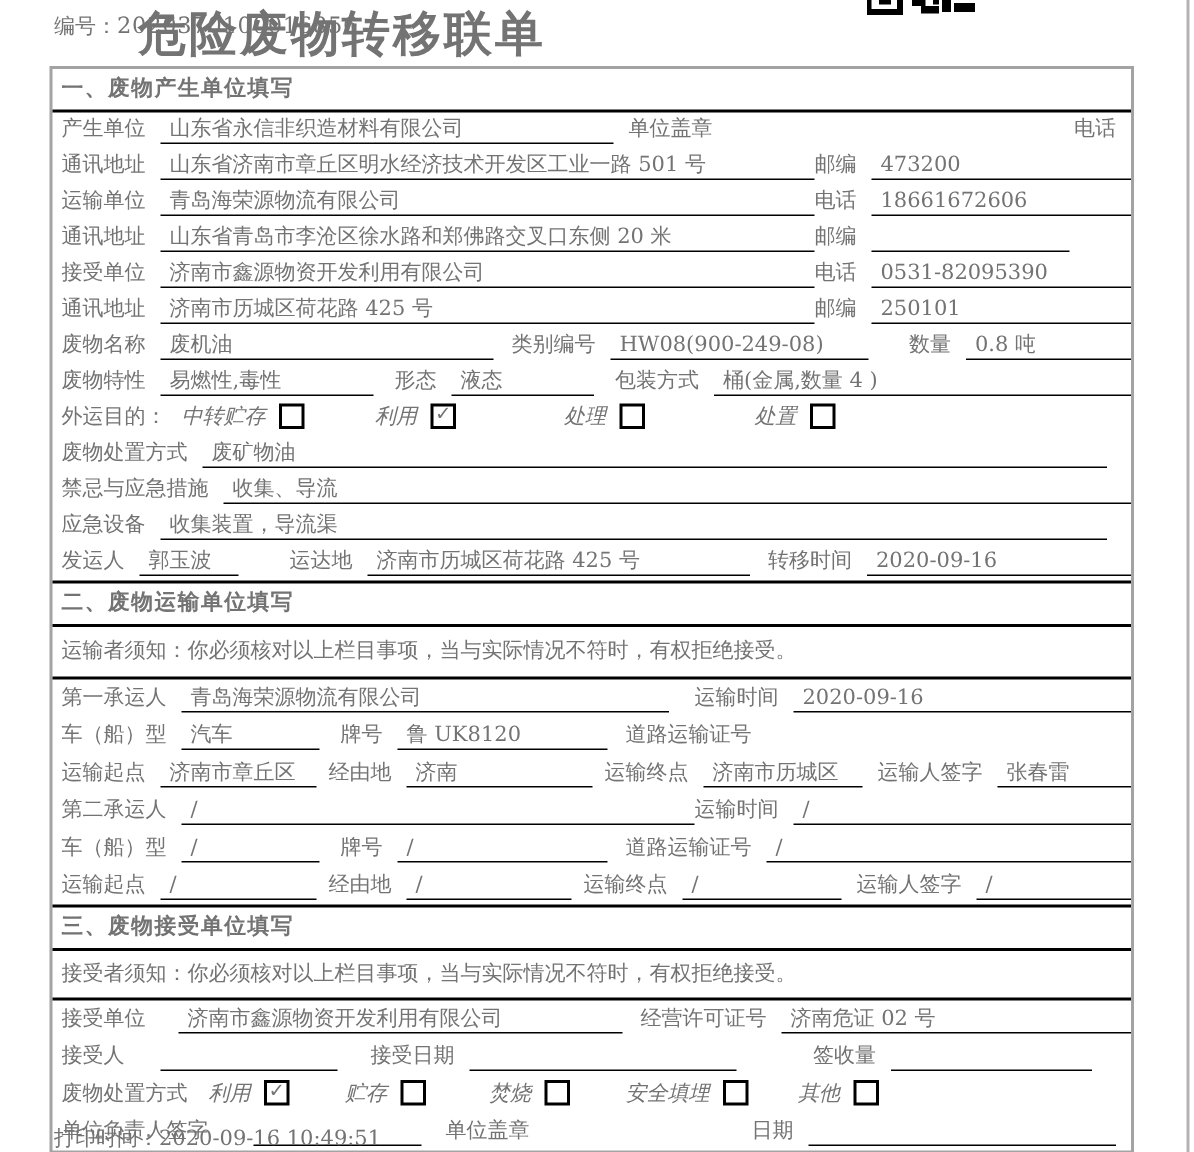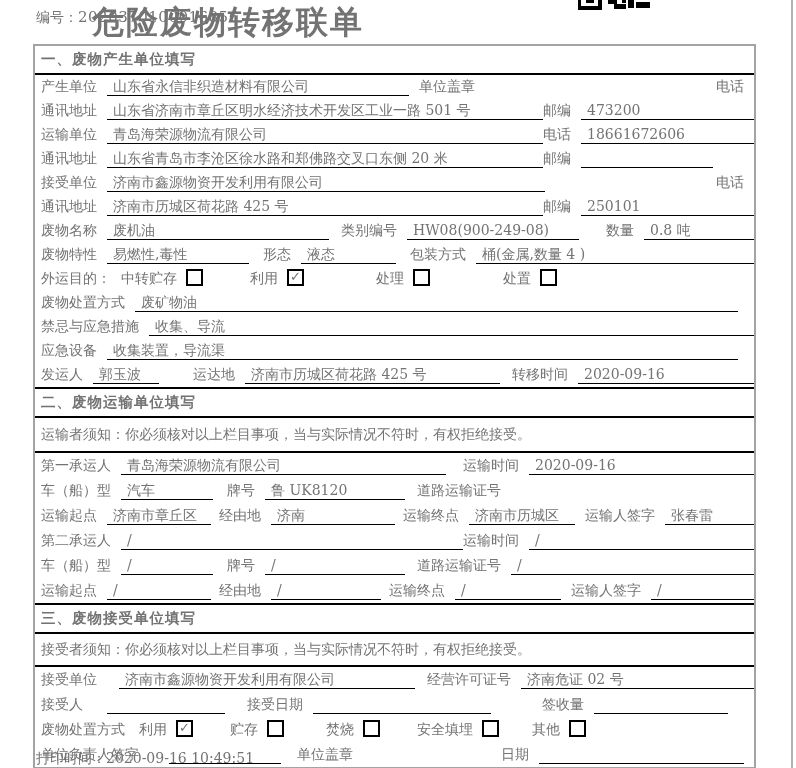--- a/index.html
+++ b/index.html
@@ -20,21 +20,21 @@
   .sec2 .sec-header, .sec3 .sec-header{border-top:2px solid #000;}
   .note-row{height:33px;line-height:32px;padding-left:6px;border-bottom:2px solid #000;white-space:nowrap;}
   .row{display:flex;align-items:flex-end;height:24px;padding:0 0 3px 6px;box-sizing:border-box;}
   .sec2 .row,.sec3 .row{height:25px;}
   .lbl{white-space:nowrap;height:19px;line-height:19px;margin-right:10px;flex:0 0 auto;}
   .val{border-bottom:1.4px solid #000;height:19px;line-height:18px;padding:0 6px;
        white-space:nowrap;box-sizing:border-box;overflow:hidden;flex:0 1 auto;}
   .val.fill{flex:1 1 40px;}
   .grp-right{margin-left:auto;display:flex;align-items:flex-end;flex:0 1 auto;}
   .plain{white-space:nowrap;height:19px;line-height:19px;flex:0 0 auto;}
-  .opt{display:flex;align-items:center;flex:0 0 auto;}
+  .opt{display:flex;align-items:center;flex:0 0 auto;font-style:italic;}
   .cb{width:13px;height:13px;border:2px solid #000;margin:0 0 2px 9px;line-height:12px;
       text-align:center;font-family:"DejaVu Sans","Liberation Sans",sans-serif;
       font-size:13px;font-weight:bold;flex:0 0 auto;}
   
   .print-time{position:absolute;left:36px;top:750px;font-size:14px;white-space:nowrap;}
 </style>
 </head>
 <body>
 
 <div class="page">
@@ -91,20 +91,21 @@
             <span class="lbl">邮编</span>
             <span class="val" style="width:132px;margin-right:41px"></span>
           </span>
       </div>
 
       <div class="row">
         <span class="lbl">接受单位</span>
         <span class="val" style="width:438px">济南市鑫源物资开发利用有限公司</span>
         <span class="grp-right">
             <span class="lbl">电话</span>
+            <span class="val" style="width:173px">0531-82095390</span>
           </span>
       </div>
 
       <div class="row">
         <span class="lbl">通讯地址</span>
         <span class="val" style="width:438px">济南市历城区荷花路 425 号</span>
         <span class="grp-right">
             <span class="lbl">邮编</span>
             <span class="val" style="width:173px">250101</span>
           </span>

